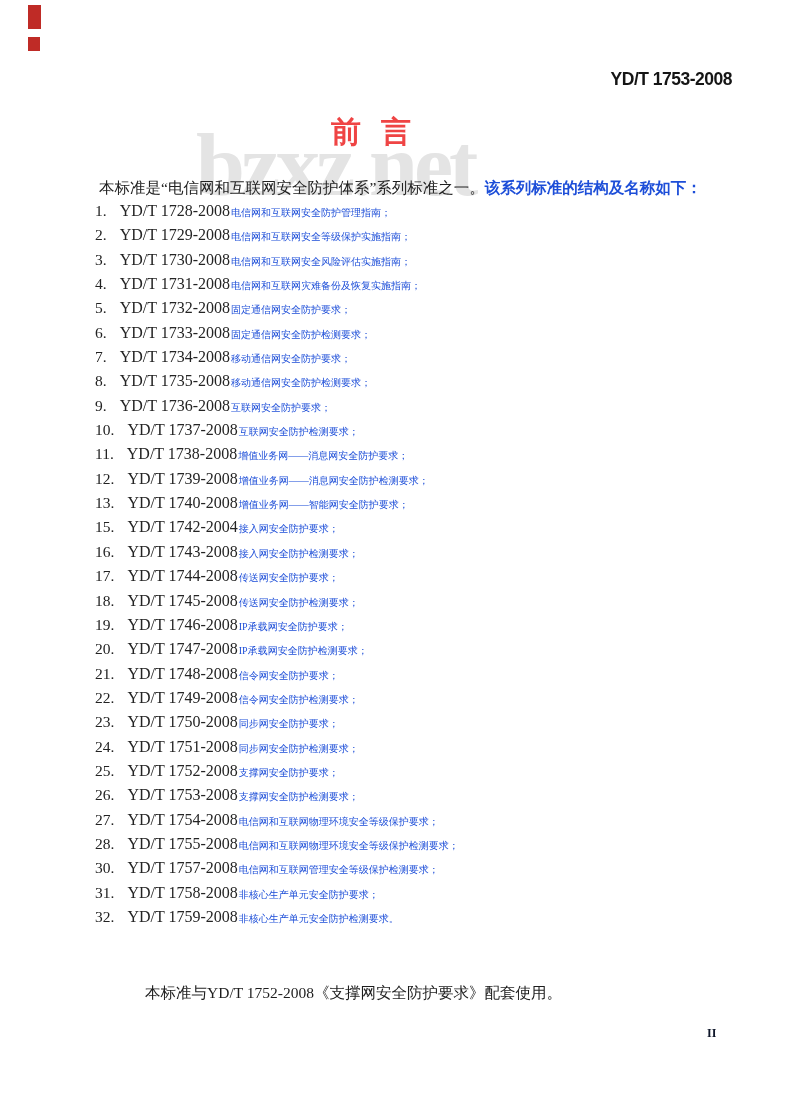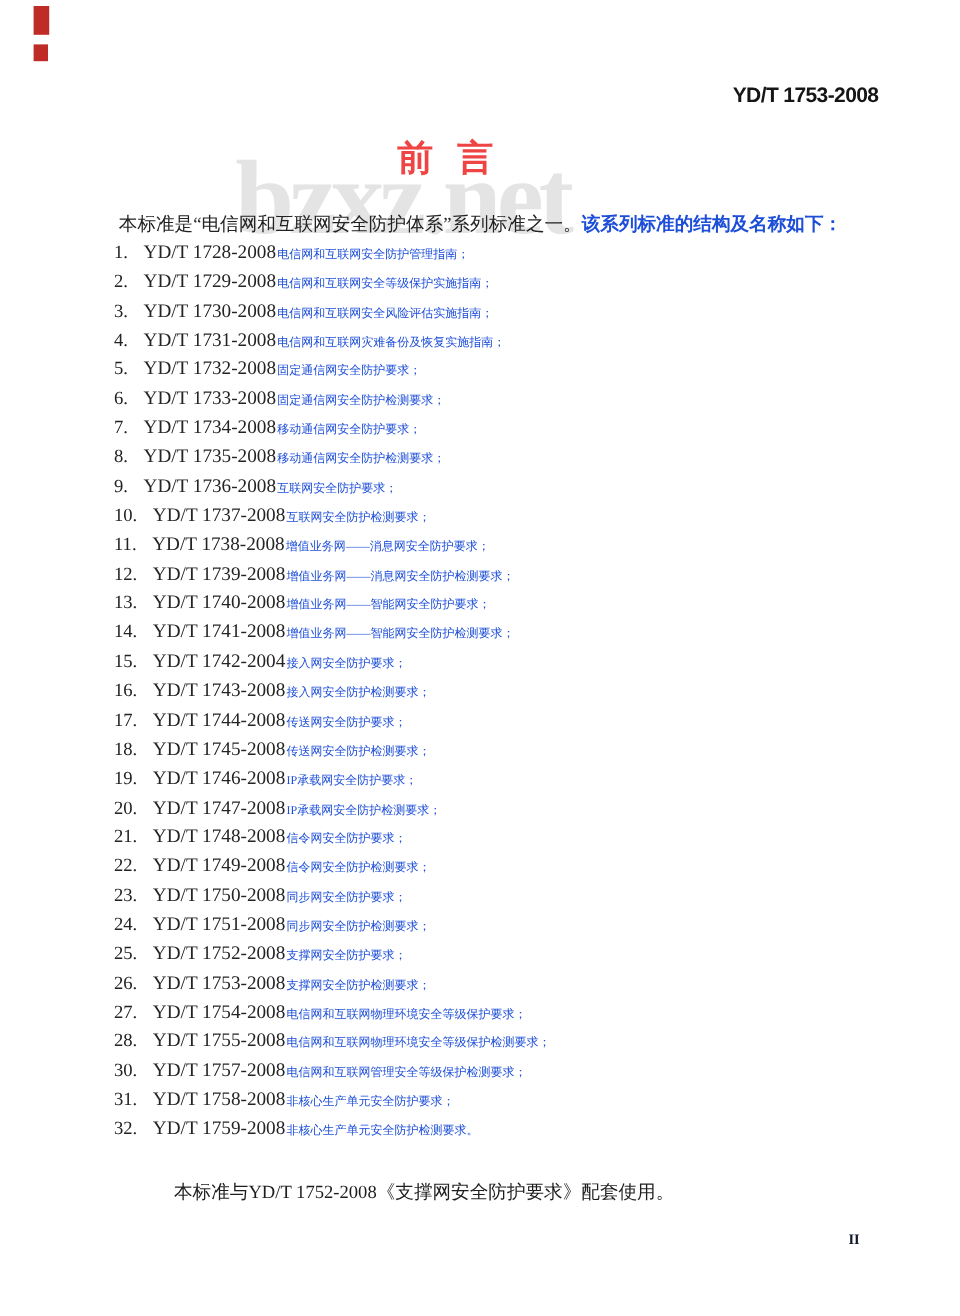--- a/index.html
+++ b/index.html
@@ -78,21 +78,20 @@
         <div class="std-row"><span class="std-num">4.</span><span class="std-code">YD/T 1731-2008</span><span class="std-desc">电信网和互联网灾难备份及恢复实施指南；</span></div>
         <div class="std-row"><span class="std-num">5.</span><span class="std-code">YD/T 1732-2008</span><span class="std-desc">固定通信网安全防护要求；</span></div>
         <div class="std-row"><span class="std-num">6.</span><span class="std-code">YD/T 1733-2008</span><span class="std-desc">固定通信网安全防护检测要求；</span></div>
         <div class="std-row"><span class="std-num">7.</span><span class="std-code">YD/T 1734-2008</span><span class="std-desc">移动通信网安全防护要求；</span></div>
         <div class="std-row"><span class="std-num">8.</span><span class="std-code">YD/T 1735-2008</span><span class="std-desc">移动通信网安全防护检测要求；</span></div>
         <div class="std-row"><span class="std-num">9.</span><span class="std-code">YD/T 1736-2008</span><span class="std-desc">互联网安全防护要求；</span></div>
         <div class="std-row"><span class="std-num">10.</span><span class="std-code">YD/T 1737-2008</span><span class="std-desc">互联网安全防护检测要求；</span></div>
         <div class="std-row"><span class="std-num">11.</span><span class="std-code">YD/T 1738-2008</span><span class="std-desc">增值业务网——消息网安全防护要求；</span></div>
         <div class="std-row"><span class="std-num">12.</span><span class="std-code">YD/T 1739-2008</span><span class="std-desc">增值业务网——消息网安全防护检测要求；</span></div>
         <div class="std-row"><span class="std-num">13.</span><span class="std-code">YD/T 1740-2008</span><span class="std-desc">增值业务网——智能网安全防护要求；</span></div>
-        <div class="std-row"><span class="std-num">14.</span><span class="std-code">YD/T 1741-2008</span><span class="std-desc">增值业务网——智能网安全防护检测要求；</span></div>
         <div class="std-row"><span class="std-num">15.</span><span class="std-code">YD/T 1742-2004</span><span class="std-desc">接入网安全防护要求；</span></div>
         <div class="std-row"><span class="std-num">16.</span><span class="std-code">YD/T 1743-2008</span><span class="std-desc">接入网安全防护检测要求；</span></div>
         <div class="std-row"><span class="std-num">17.</span><span class="std-code">YD/T 1744-2008</span><span class="std-desc">传送网安全防护要求；</span></div>
         <div class="std-row"><span class="std-num">18.</span><span class="std-code">YD/T 1745-2008</span><span class="std-desc">传送网安全防护检测要求；</span></div>
         <div class="std-row"><span class="std-num">19.</span><span class="std-code">YD/T 1746-2008</span><span class="std-desc">IP承载网安全防护要求；</span></div>
         <div class="std-row"><span class="std-num">20.</span><span class="std-code">YD/T 1747-2008</span><span class="std-desc">IP承载网安全防护检测要求；</span></div>
         <div class="std-row"><span class="std-num">21.</span><span class="std-code">YD/T 1748-2008</span><span class="std-desc">信令网安全防护要求；</span></div>
         <div class="std-row"><span class="std-num">22.</span><span class="std-code">YD/T 1749-2008</span><span class="std-desc">信令网安全防护检测要求；</span></div>
         <div class="std-row"><span class="std-num">23.</span><span class="std-code">YD/T 1750-2008</span><span class="std-desc">同步网安全防护要求；</span></div>
         <div class="std-row"><span class="std-num">24.</span><span class="std-code">YD/T 1751-2008</span><span class="std-desc">同步网安全防护检测要求；</span></div>

